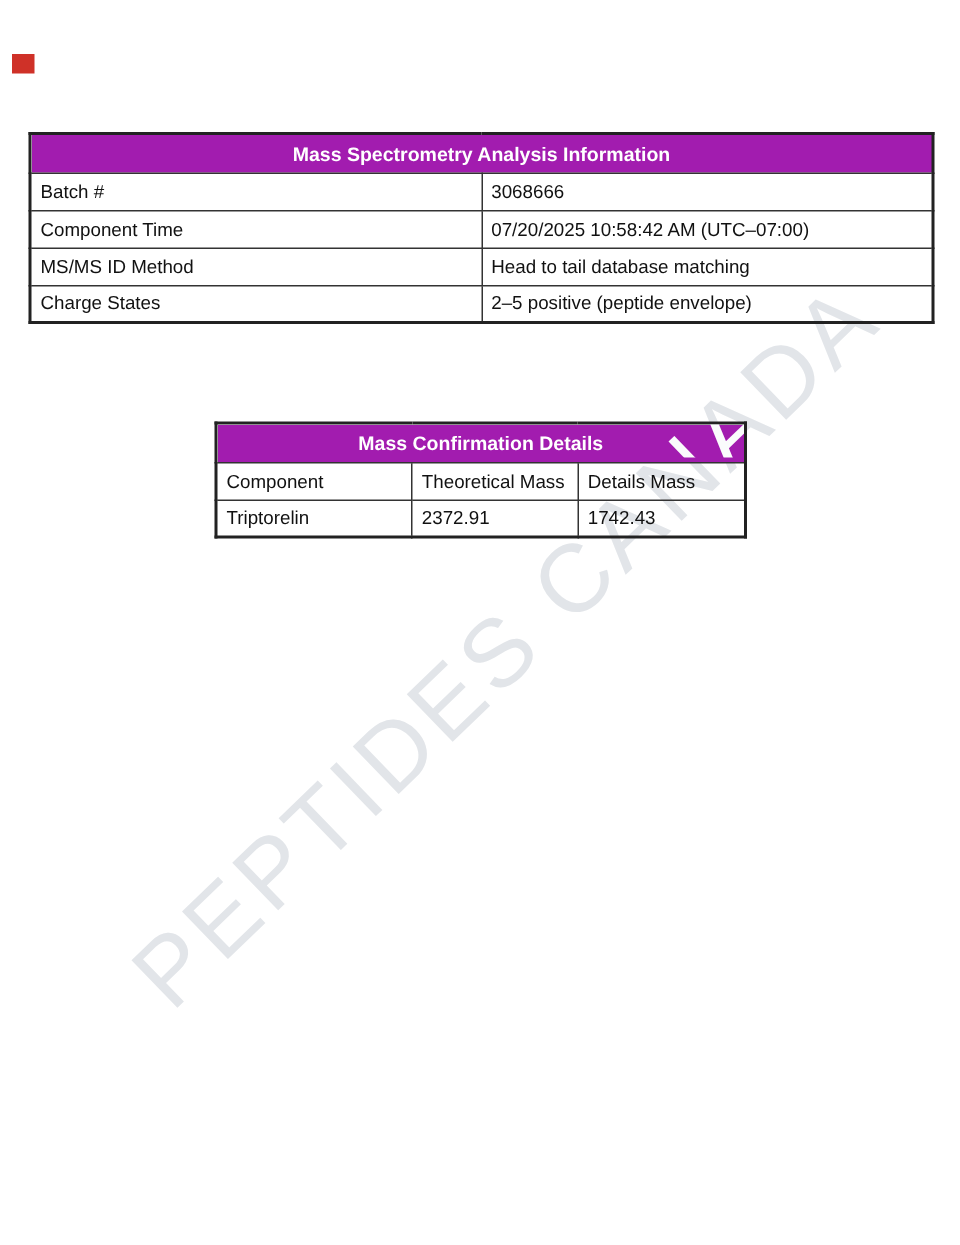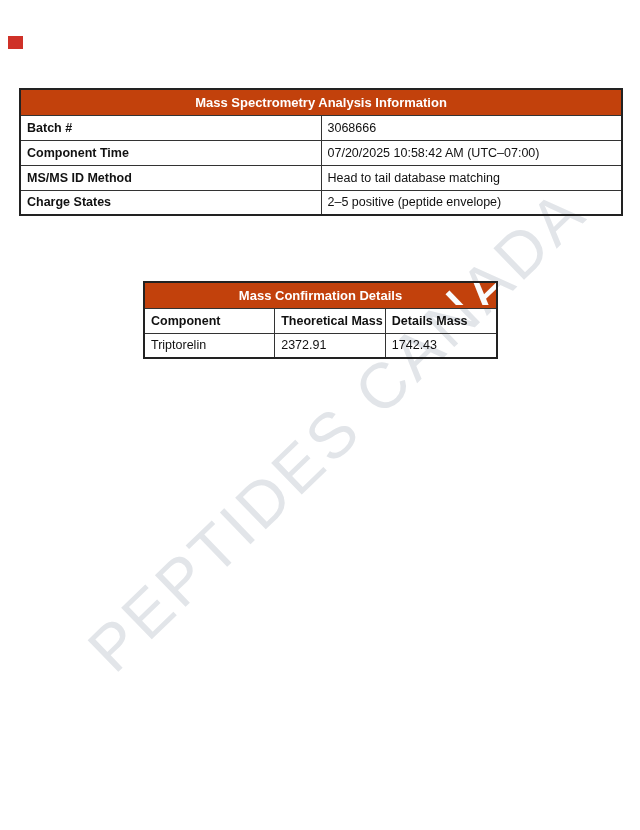--- a/index.html
+++ b/index.html
@@ -49,28 +49,28 @@
   table.rpt td {
     border: 1px solid #333333;
     padding: 0 0 0 6px;
     font-size: 12.5px;
     vertical-align: middle;
     background: transparent;
     overflow: hidden;
     white-space: nowrap;
   }
   table.rpt td.hdr {
-    background: #c2410c;
+    background: #a21caf;
     color: #ffffff;
     font-weight: bold;
     font-size: 13px;
     text-align: center;
     padding: 0;
   }
-  table.rpt td.lbl { font-weight: bold; }
+  table.rpt td.lbl { font-weight: normal; }
   table.rpt tr.hrow { height: 26px; }
   table.rpt tr.drow { height: 25px; }
 
   .t1 { left: 19px; top: 88px; width: 604px; }
   .t2 { left: 143px; top: 281px; width: 355px; padding-left: 31px; }
 
   
   .wm-clip {
     position: absolute;
     left: 145px;

